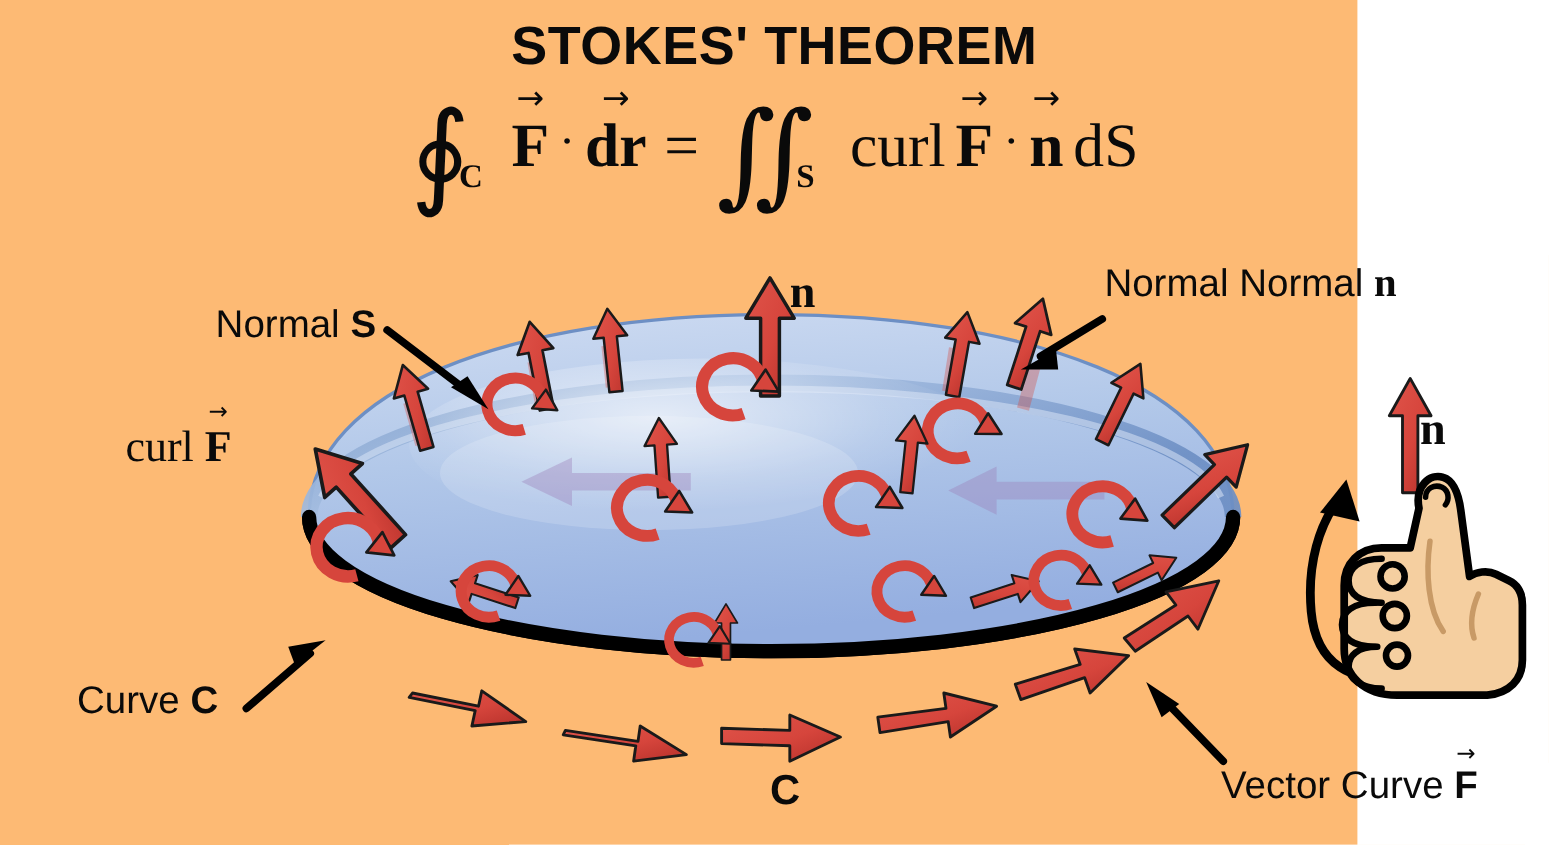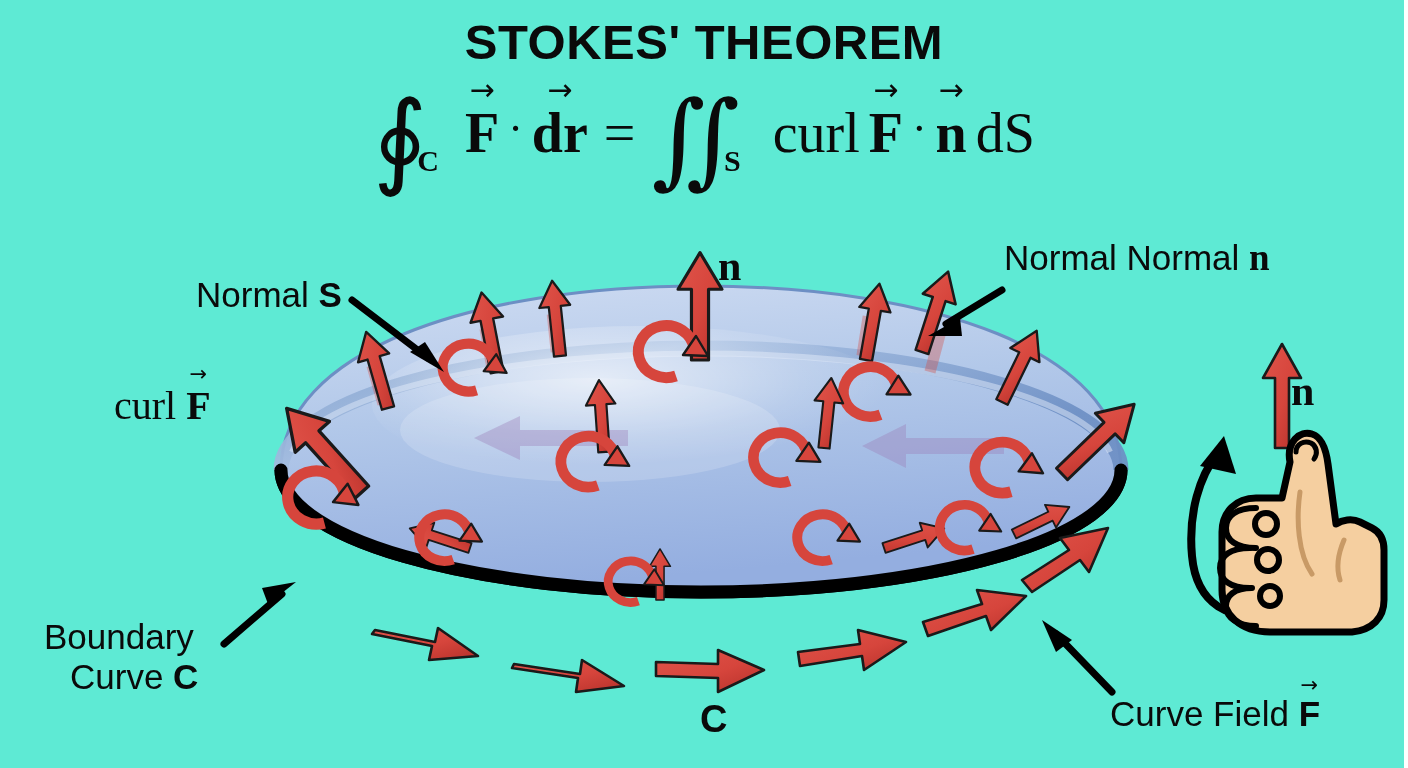--- a/index.html
+++ b/index.html
@@ -1,19 +1,19 @@
 <!DOCTYPE html>
 <html><head>
 <meta charset="utf-8">
 <title>Stokes' Theorem Diagram</title>
 <style>
   html,body{margin:0;padding:0;background:#ffffff;}
   body{width:1408px;height:768px;overflow:hidden;
        font-family:"Liberation Sans",sans-serif;color:#000;}
-  #stage{position:relative;width:1404px;height:768px;background:#5eead4;}
+  #stage{position:relative;width:1234px;height:768px;background:#fdba74;}
 
   
   .title{
     position:absolute;left:0;top:14px;width:1408px;text-align:center;
     font-family:"Liberation Sans",sans-serif;
     font-weight:bold;font-size:49px;letter-spacing:.5px;color:#0a0a0a;
   }
 
   
   .formula{
@@ -254,21 +254,21 @@
       <path d="M 1344,540 C 1338,554 1336,568 1340,580" fill="none" stroke="#c89a66" stroke-width="5" stroke-linecap="round"></path>
     </g>
   </svg>
 
   <div class="lbl lbl-surface"><span>Normal </span><span class="sans-b">S</span></div>
 
   <div class="lbl serif-lbl lbl-curl"><span>curl </span><span class="vtop"><span class="ar">→</span><span>F</span></span></div>
 
   <div class="lbl lbl-normal"><span>Normal Normal </span><b>n</b></div>
 
-  <div class="lbl lbl-boundary"><span>Boundary</span><span class="l2"><span>Curve </span><span class="sans-b">C</span></span></div>
-
-  <div class="lbl lbl-vector"><span>Curve Field </span><span class="vtop"><span class="ar">→</span><span class="sans-b">F</span></span></div>
+  <div class="lbl lbl-boundary"><span class="l2"><span>Curve </span><span class="sans-b">C</span></span></div>
+
+  <div class="lbl lbl-vector"><span>Vector Curve </span><span class="vtop"><span class="ar">→</span><span class="sans-b">F</span></span></div>
 
   <div class="lbl lbl-n-top">n</div>
   <div class="lbl lbl-n-hand">n</div>
   <div class="lbl lbl-c-bottom">C</div>
 
 </div>
 
 </body></html>

